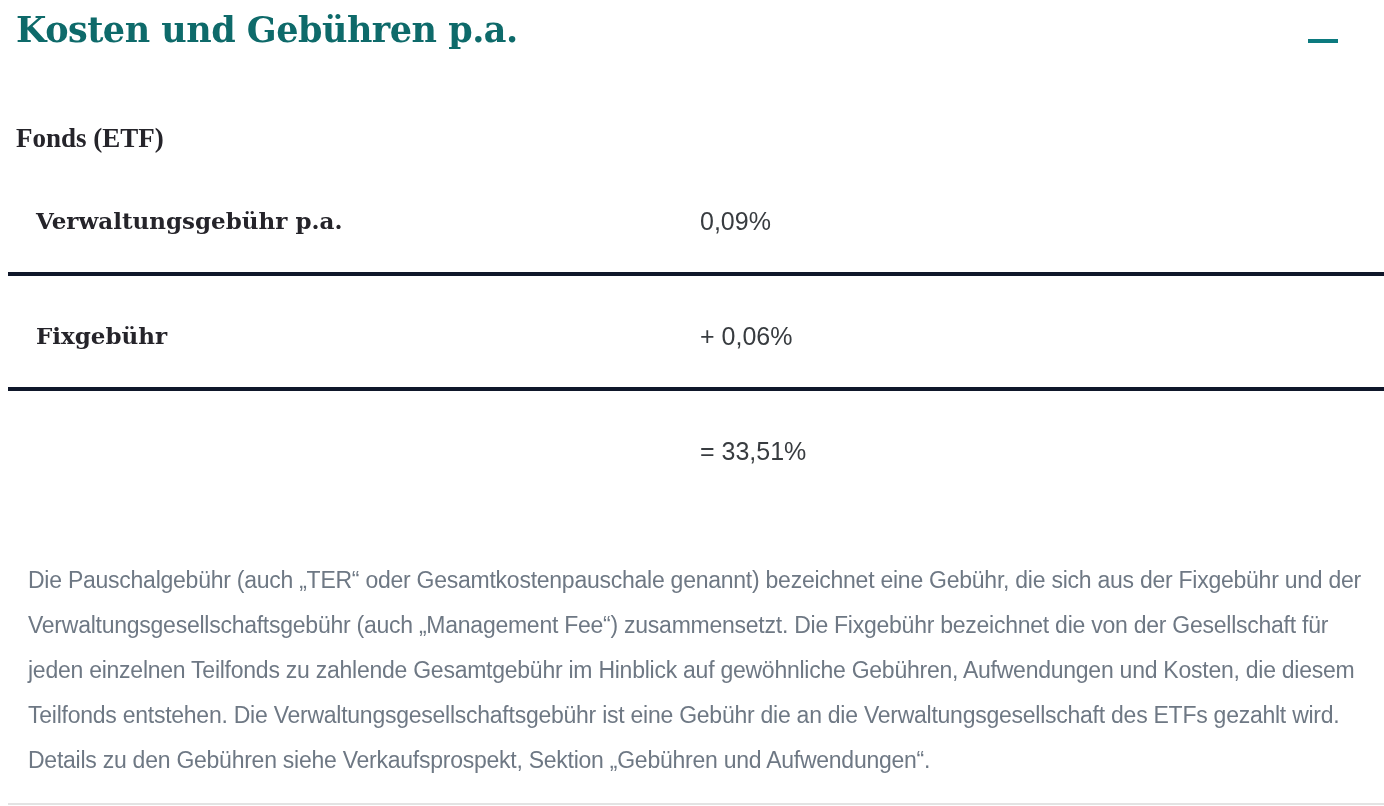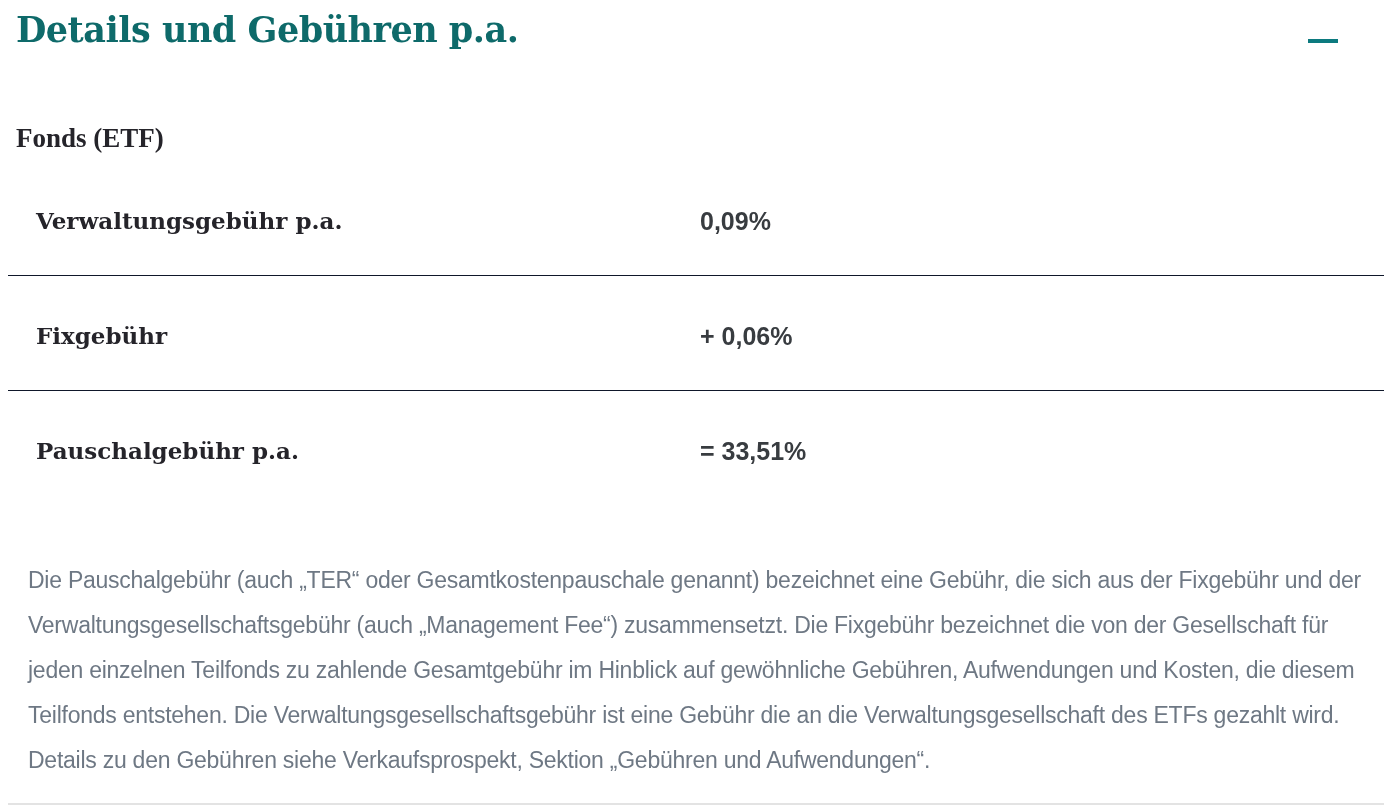--- a/index.html
+++ b/index.html
@@ -64,42 +64,42 @@
   .fees-table {
     position: absolute;
     left: 8px;
     top: 161px;
     width: 1376px;
   }
   .fee-row {
     position: relative;
     box-sizing: border-box;
     height: 115px;
-    border-bottom: 1px solid #0f172a;
+    border-bottom: 4px solid #0f172a;
   }
   .fee-row:last-child {
     border-bottom: none;
   }
   .fee-label {
     position: absolute;
     left: 28px;
     top: 42px;
     font-family: "DejaVu Serif", serif;
     font-weight: 700;
     font-size: 23px;
     line-height: 36px;
     color: #25242a;
     white-space: nowrap;
   }
   .fee-value {
     position: absolute;
     left: 692px;
     top: 42px;
     font-family: "Liberation Sans", sans-serif;
-    font-weight: 700;
+    font-weight: 400;
     font-size: 25px;
     line-height: 36px;
     color: #383c40;
     white-space: nowrap;
   }
 
   
   .description {
     position: absolute;
     left: 16px;
@@ -121,39 +121,38 @@
     width: 1376px;
     height: 2px;
     background: #e3e3e3;
   }
 </style>
 </head>
 <body>
 
 <div class="page">
 
-  <h2 class="accordion-title">Details und Gebühren p.a.</h2>
+  <h2 class="accordion-title">Kosten und Gebühren p.a.</h2>
 
   <span class="collapse-btn">
     <span class="minus-bar"></span>
   </span>
 
   <h3 class="subsection-title">Fonds (ETF)</h3>
 
   <div class="fees-table">
     <div class="fee-row">
       <span class="fee-label">Verwaltungsgebühr p.a.</span>
       <span class="fee-value">0,09%</span>
     </div>
     <div class="fee-row">
       <span class="fee-label">Fixgebühr</span>
       <span class="fee-value">+ 0,06%</span>
     </div>
     <div class="fee-row">
-      <span class="fee-label">Pauschalgebühr p.a.</span>
       <span class="fee-value">= 33,51%</span>
     </div>
   </div>
 
   <p class="description">Die Pauschalgebühr (auch „TER“ oder Gesamtkostenpauschale genannt) bezeichnet eine Gebühr, die sich aus der Fixgebühr und der Verwaltungsgesellschaftsgebühr (auch „Management Fee“) zusammensetzt. Die Fixgebühr bezeichnet die von der Gesellschaft für jeden einzelnen Teilfonds zu zahlende Gesamtgebühr im Hinblick auf gewöhnliche Gebühren, Aufwendungen und Kosten, die diesem Teilfonds entstehen. Die Verwaltungsgesellschaftsgebühr ist eine Gebühr die an die Verwaltungsgesellschaft des ETFs gezahlt wird. Details zu den Gebühren siehe Verkaufsprospekt, Sektion „Gebühren und Aufwendungen“.</p>
 
   <div class="bottom-divider"></div>
 
 </div>
 

